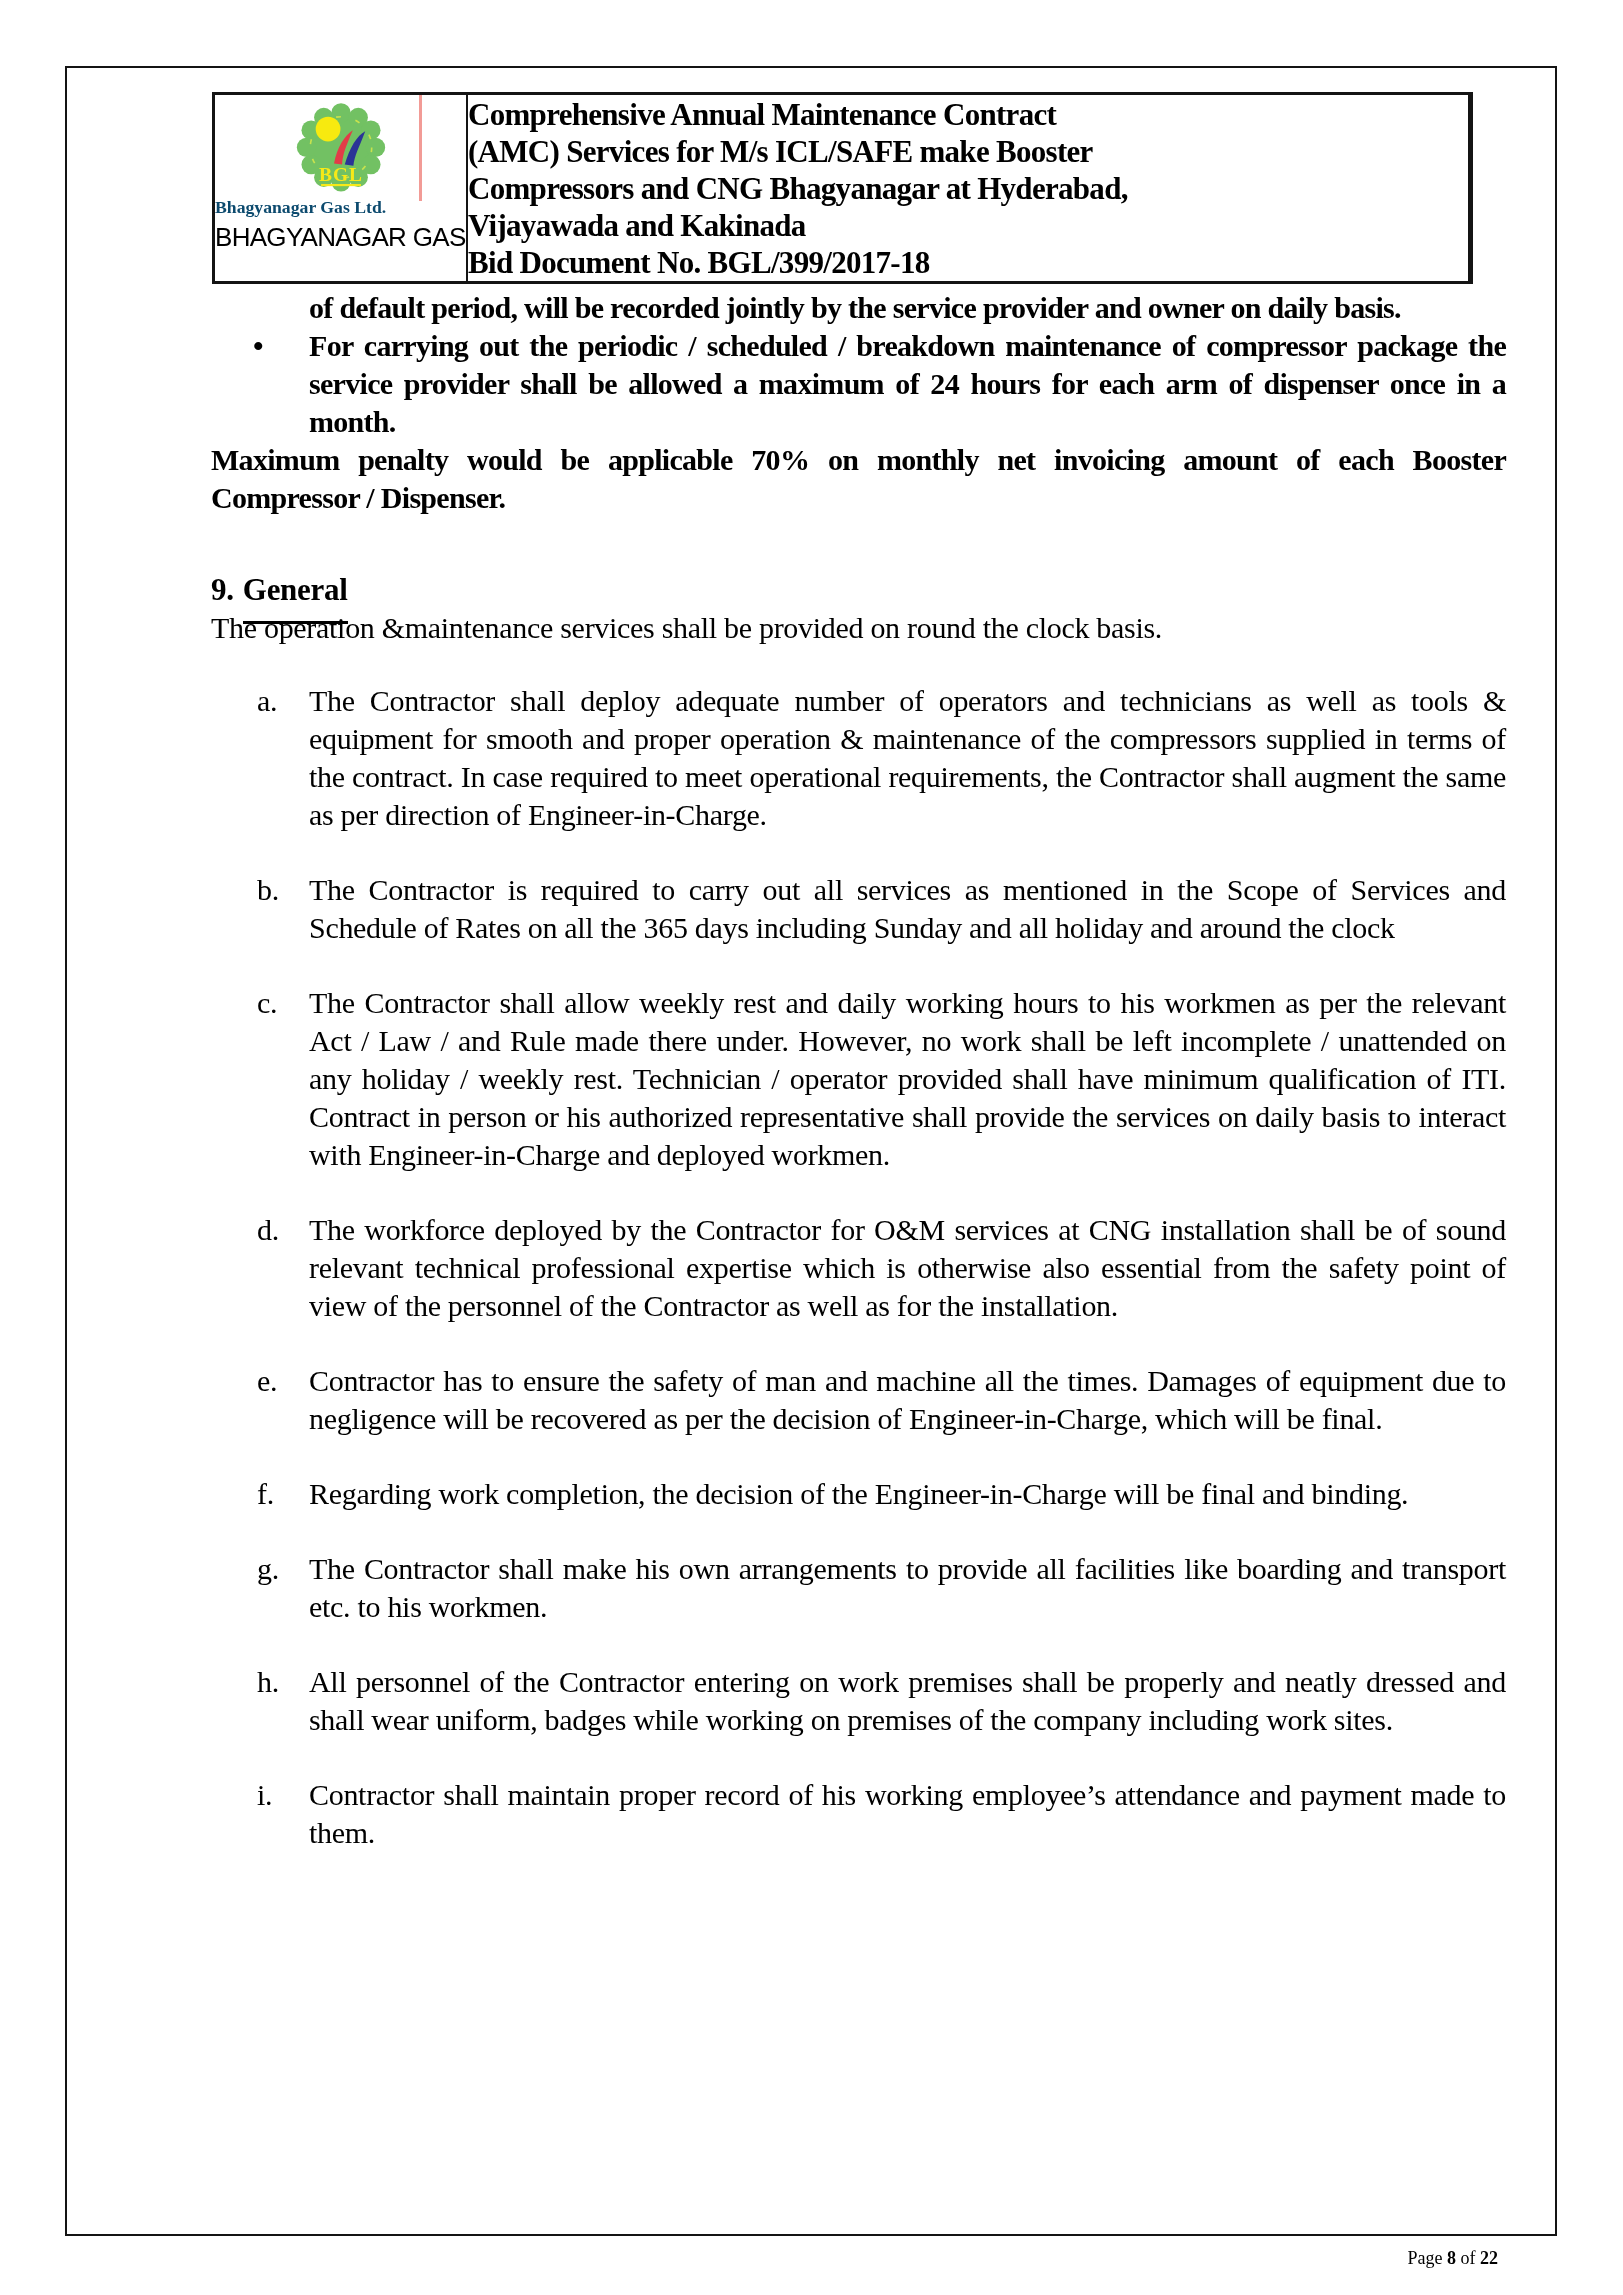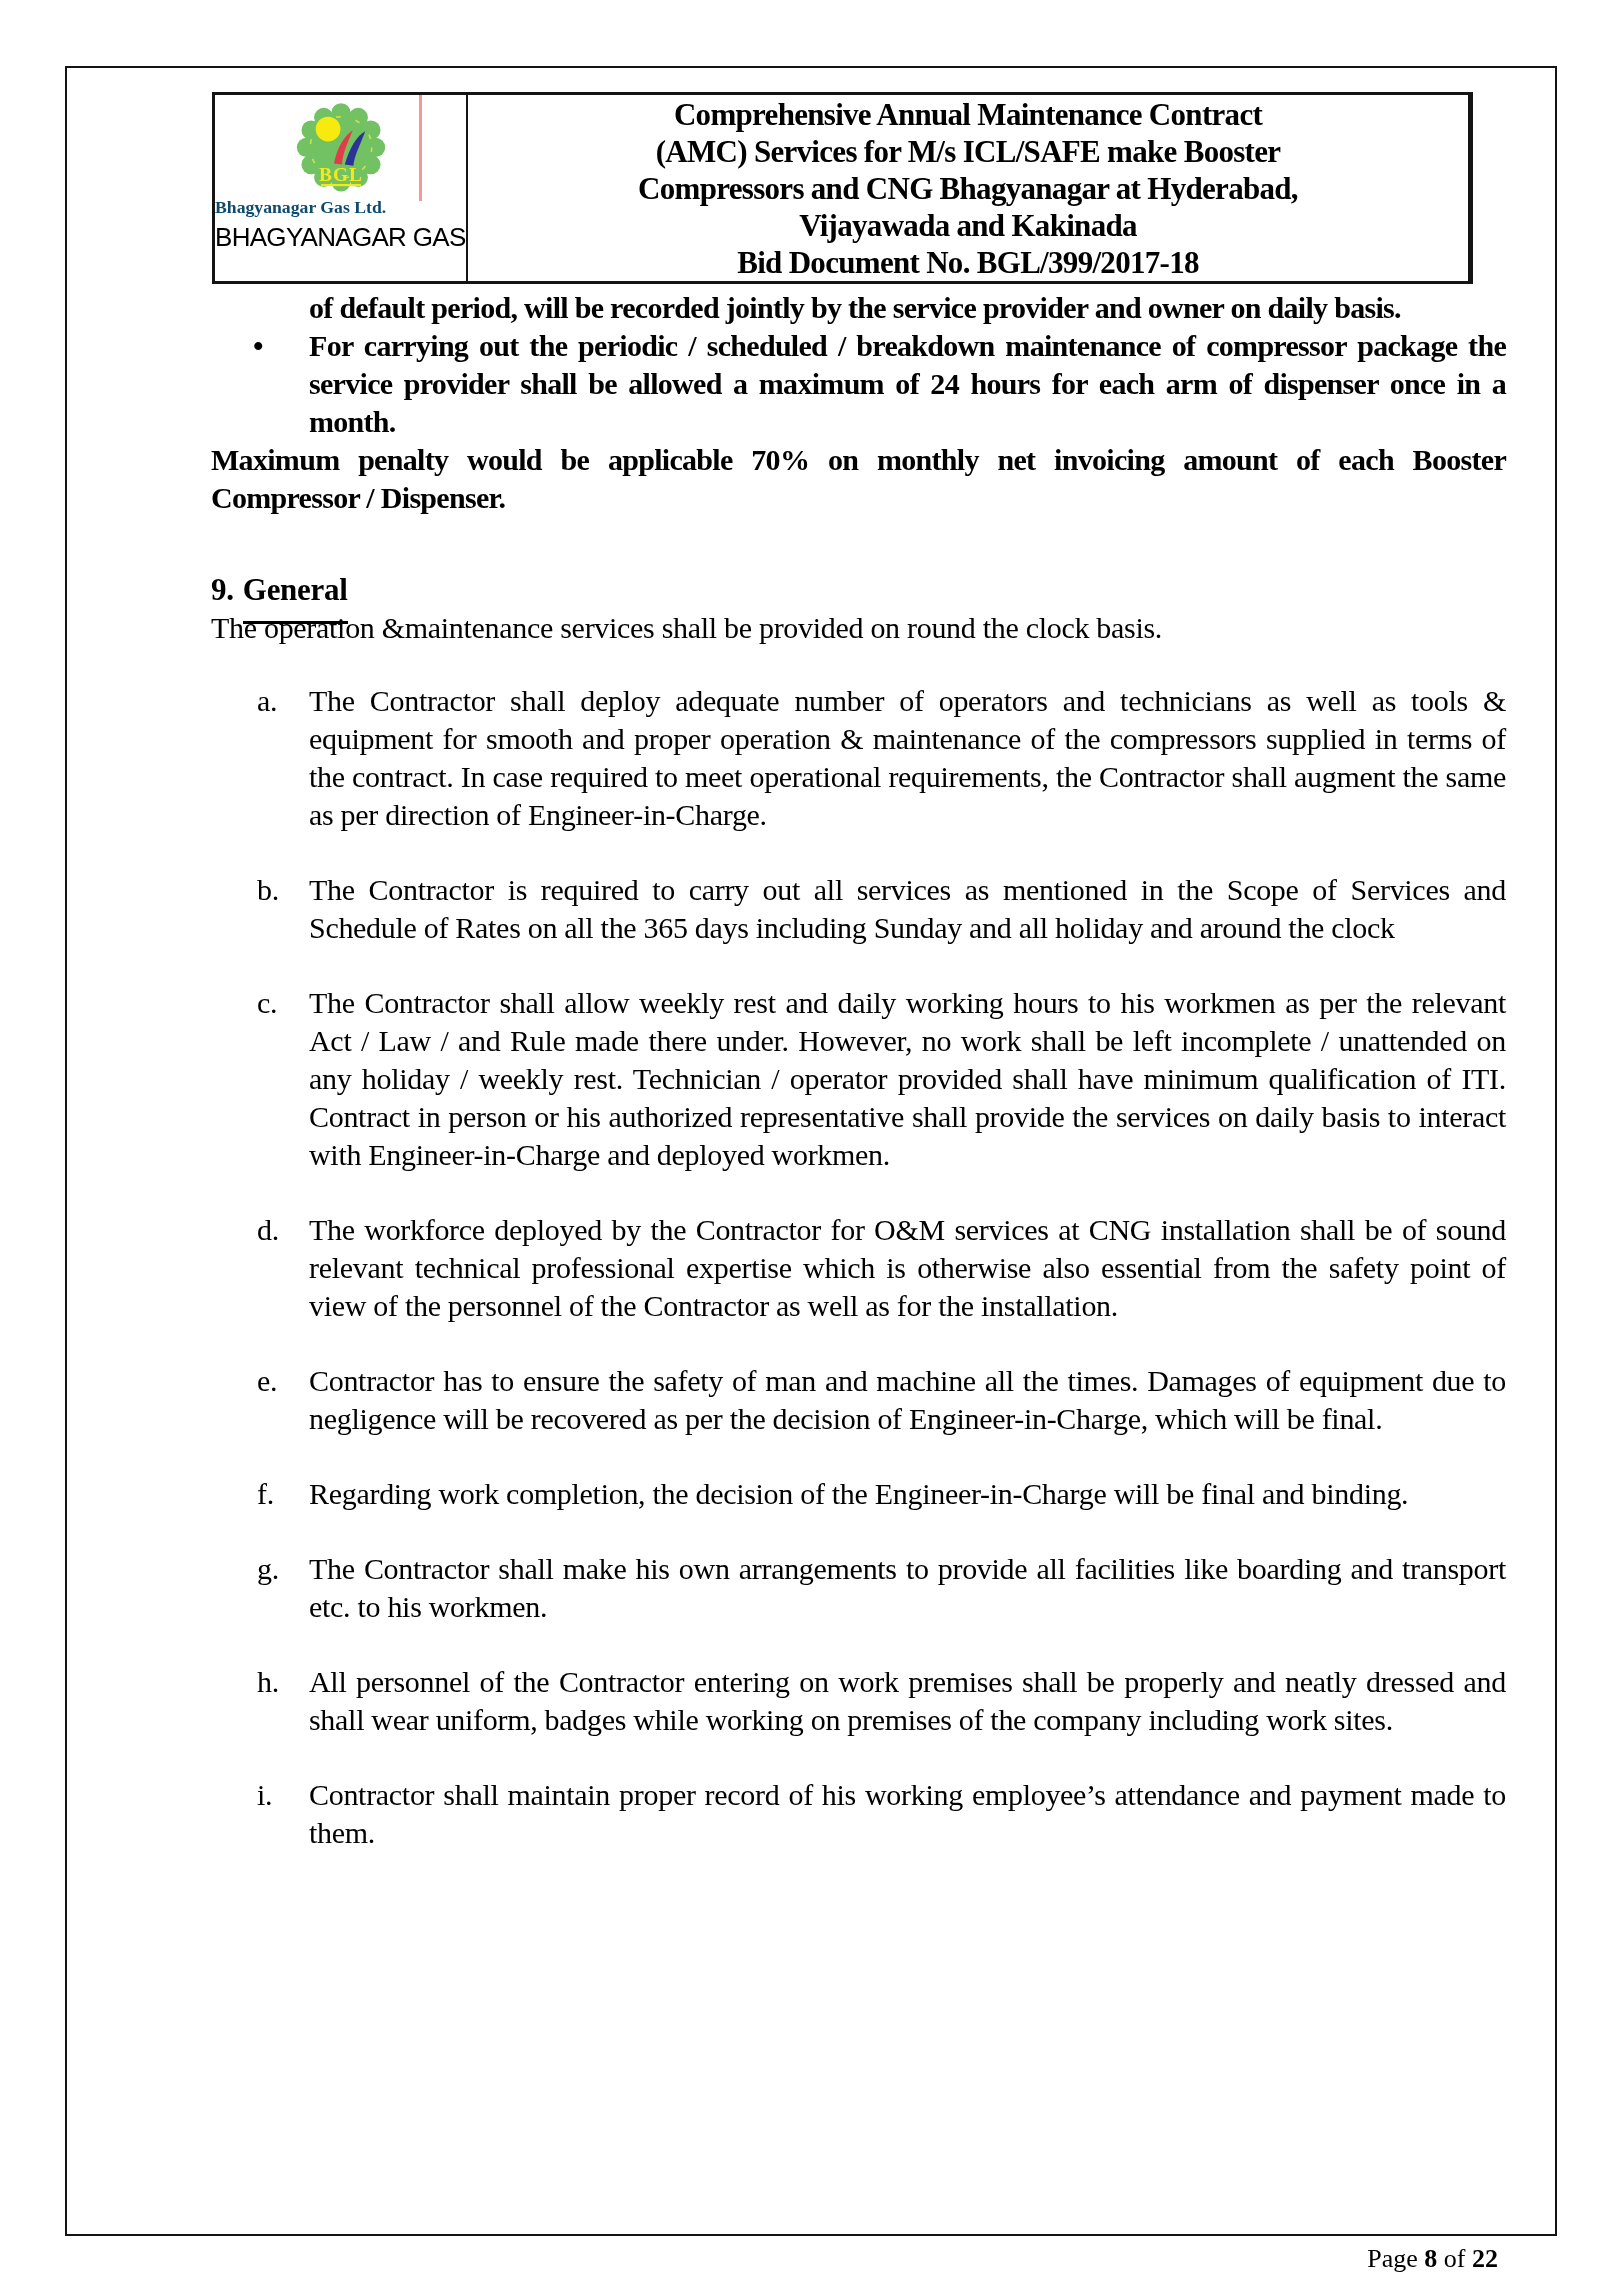--- a/index.html
+++ b/index.html
@@ -31,21 +31,21 @@
   .logo-caption {
     font-family:"Liberation Serif", serif; font-weight:bold;
     font-size:17.7px; line-height:19.6px; color:#0c4a6e; margin-top:0px;
   }
   .company-name {
     font-family:"Liberation Sans", sans-serif; font-size:26px; line-height:31px;
     color:#000; margin-top:3.9px; letter-spacing:-0.7px;
   }
   .title-cell {
     flex:1 1 auto; border-right:2.6px solid #141414;
-    display:flex; flex-direction:column; justify-content:center; align-items:center;
+    display:flex; flex-direction:column; justify-content:center; align-items:flex-start;
   }
   .title-line {
     font-weight:bold; font-size:31px; line-height:37px; white-space:nowrap;
     letter-spacing:-0.7px; text-align:center;
   }
   .volume-cell {
     flex:0 0 175px; display:flex; flex-direction:column;
     justify-content:center; align-items:center;
   }
   .volume-line {
@@ -66,21 +66,21 @@
   .bullet-glyph { position:absolute; left:42px; top:0; }
   .section-heading { margin-top:54px; font-weight:bold; font-size:31px; line-height:38px; text-align:left; }
   .section-number { margin-right:9.2px; }
   .section-title { border-bottom:3.3px solid #000; padding-bottom:14px; }
   .lettered-list { list-style:none; margin:35px 0 0 0; padding:0; }
   .lettered-list li { position:relative; padding-left:98px; margin:0 0 37px 0; }
   .li-marker { position:absolute; left:46px; top:0; }
   
   .footer {
     position:absolute; right:125px; top:2243px;
-    font-size:26px; line-height:31px; letter-spacing:0;
+    font-size:18px; line-height:31px; letter-spacing:0;
   }
   .footer .num { font-weight:bold; }
 </style>
 </head>
 <body>
 
 <div class="sheet">
   <div class="border-box">
 
     <div class="header-table">

